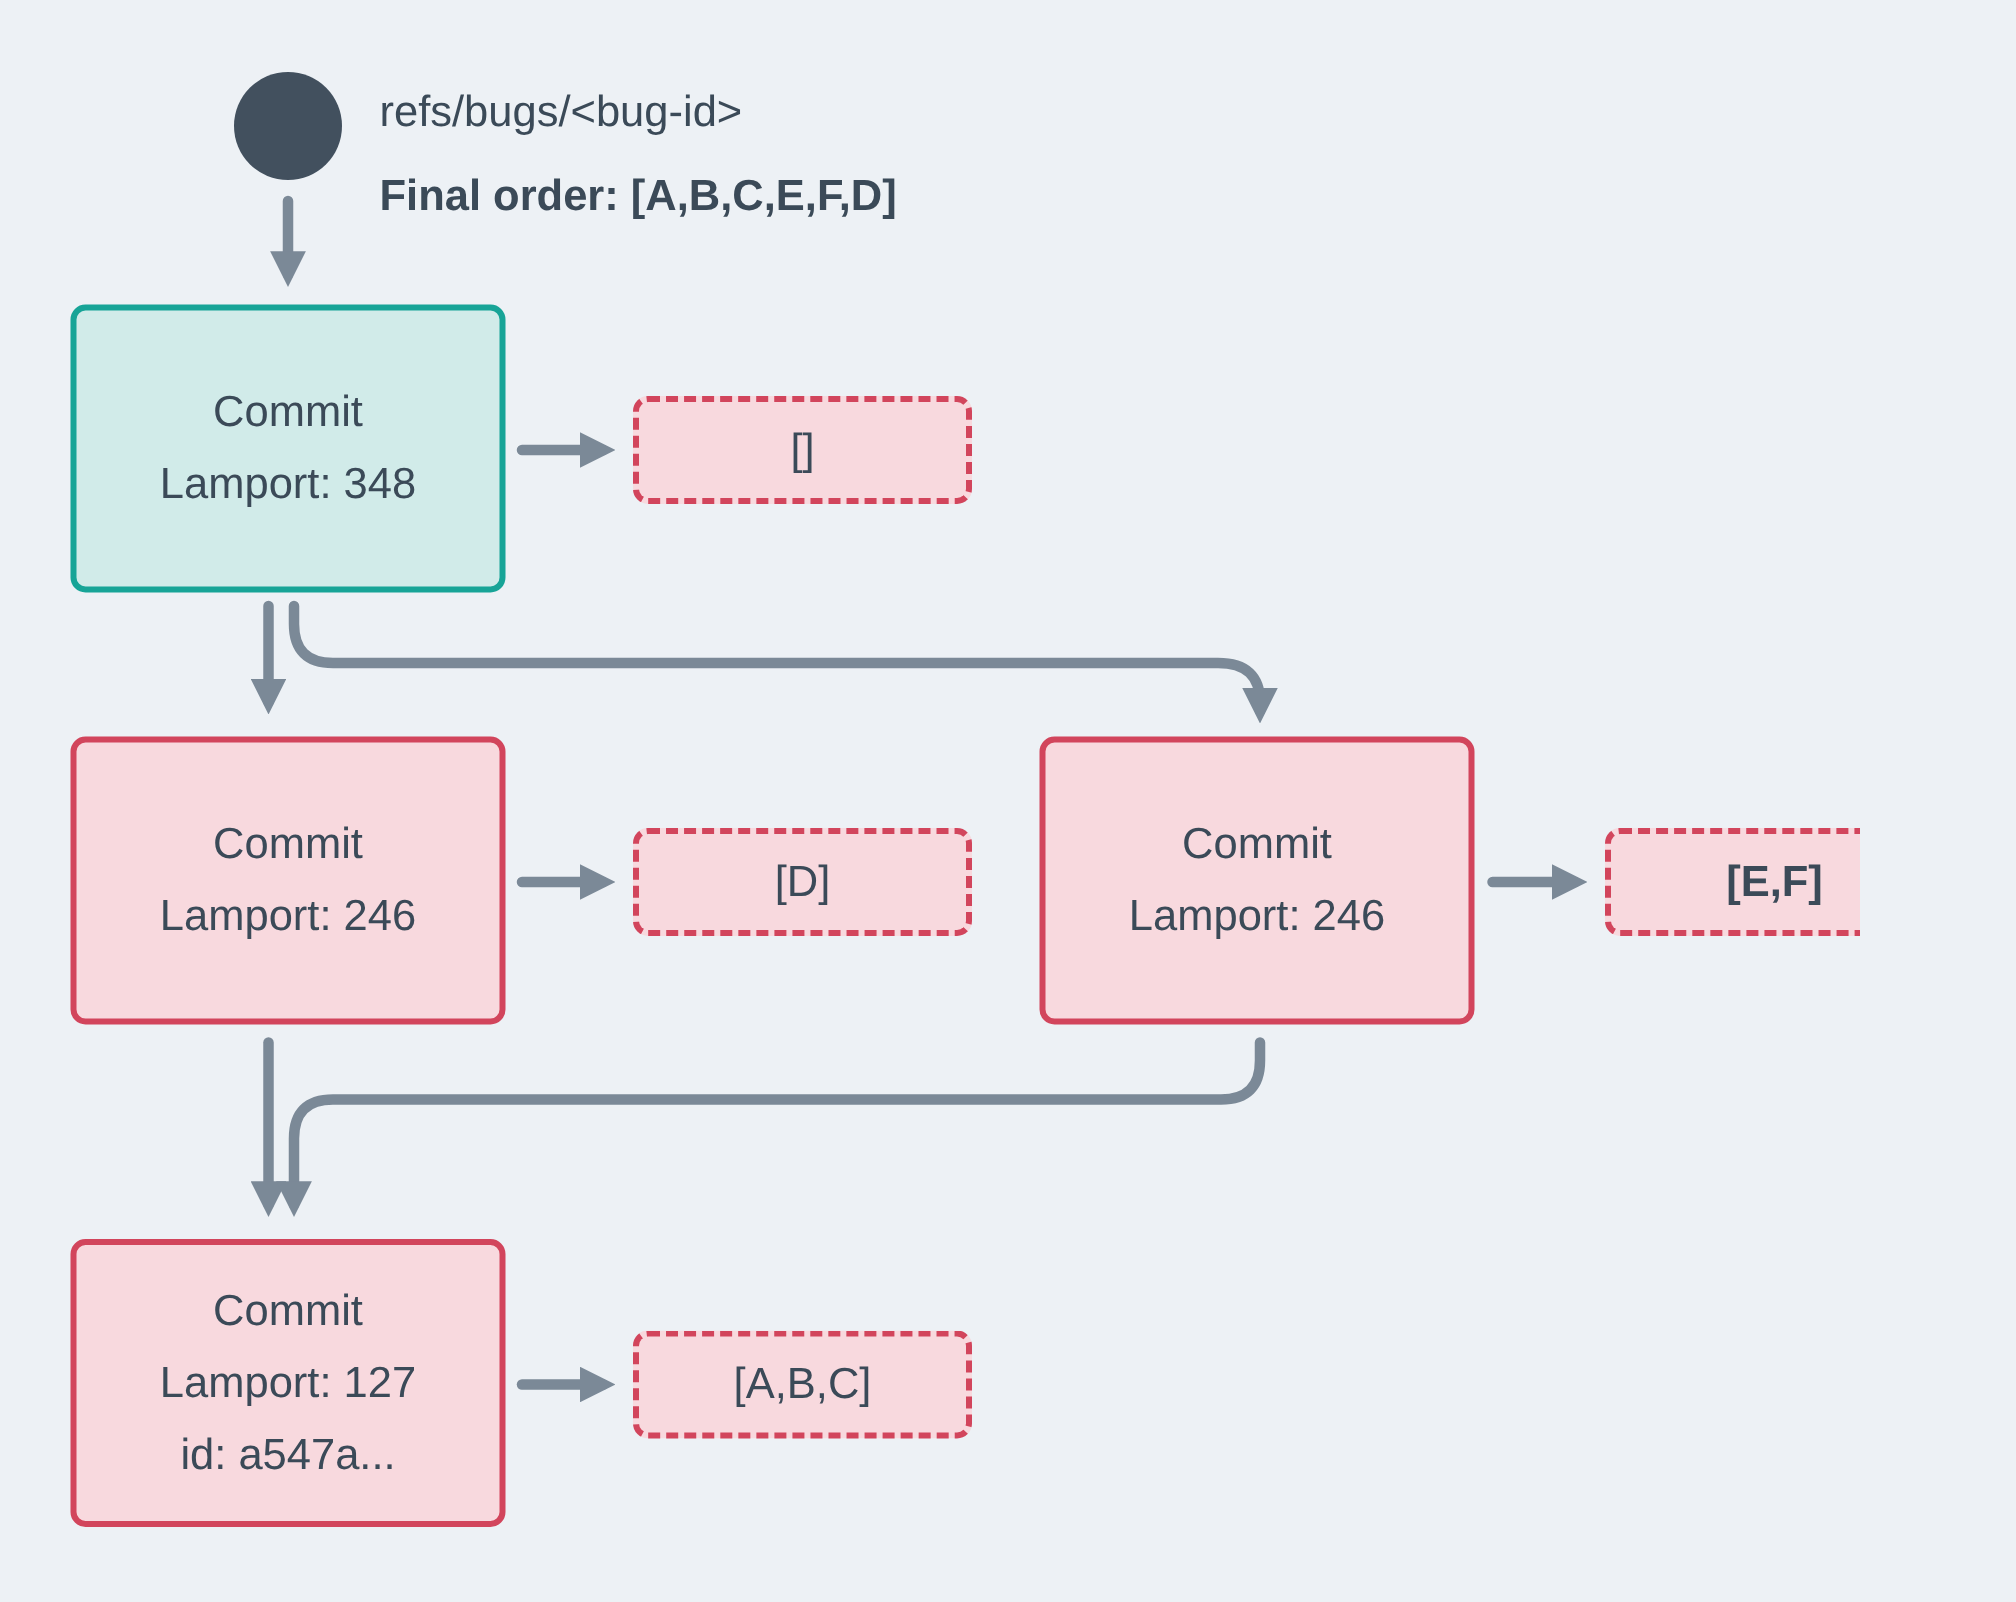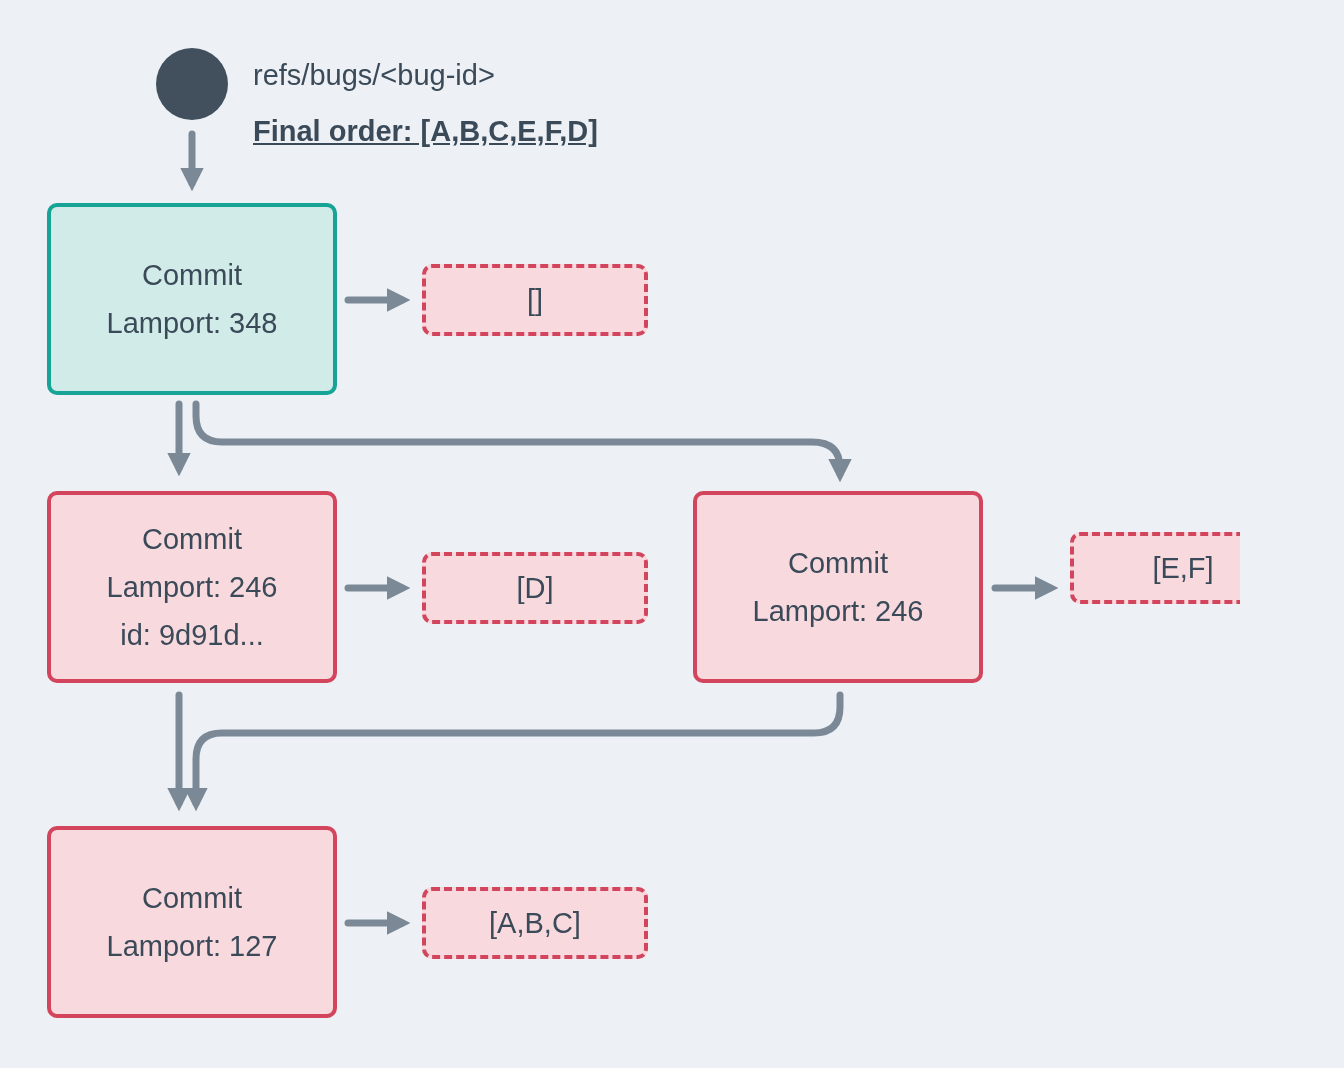--- a/index.html
+++ b/index.html
@@ -27,21 +27,21 @@
   .ref-dot{
     position:absolute;left:156px;top:48px;width:72px;height:72px;
     border-radius:50%;background:var(--dark);
   }
   .ref-label{
     position:absolute;left:253px;top:58px;
     font-size:29px;line-height:34px;color:var(--text);white-space:pre;
   }
   .final-order{
     position:absolute;left:253px;top:114px;
-    font-size:29px;line-height:34px;font-weight:700;color:var(--text);white-space:pre;text-decoration:underline;
+    font-size:29px;line-height:34px;font-weight:700;color:var(--text);white-space:pre;
   }
 
   .commit{
     position:absolute;width:290px;height:192px;box-sizing:border-box;
     border:4px solid;border-radius:10px;
     display:flex;flex-direction:column;justify-content:center;align-items:center;
     font-size:29px;line-height:48px;text-align:center;color:var(--text);
   }
   .commit.teal{border-color:var(--teal-border);background:var(--teal-fill);}
   .commit.red{border-color:var(--red-border);background:var(--red-fill);}
@@ -51,21 +51,21 @@
   .commit-bottom{left:47px;top:826px;}
 
   .ops{
     position:absolute;width:226px;height:72px;box-sizing:border-box;
     border:4px dashed var(--red-border);border-radius:10px;background:var(--red-fill);
     display:flex;justify-content:center;align-items:center;
     font-size:29px;color:var(--text);
   }
   .ops-root{left:422px;top:264px;}
   .ops-left{left:422px;top:552px;}
-  .ops-right{left:1070px;top:532px;}
+  .ops-right{left:1070px;top:552px;font-weight:bold;}
   .ops-bottom{left:422px;top:887px;}
 </style>
 </head>
 <body>
 
 <div class="canvas">
 
   <svg class="edges" width="1344" height="1068" viewBox="0 0 1344 1068" xmlns="http://www.w3.org/2000/svg">
     <defs>
       <marker id="ah" viewBox="0 0 10 10" refX="6.5" refY="5" markerWidth="3.4" markerHeight="3.4" orient="auto" markerUnits="strokeWidth">
@@ -88,31 +88,31 @@
   <div class="final-order">Final order: [A,B,C,E,F,D]</div>
 
   <div class="commit teal commit-root">
     <div>Commit</div>
     <div>Lamport: 348</div>
   </div>
 
   <div class="commit red commit-left">
     <div>Commit</div>
     <div>Lamport: 246</div>
-    <div>id: 9d91d...</div>
   </div>
 
   <div class="commit red commit-right">
     <div>Commit</div>
     <div>Lamport: 246</div>
   </div>
 
   <div class="commit red commit-bottom">
     <div>Commit</div>
     <div>Lamport: 127</div>
+    <div>id: a547a...</div>
   </div>
 
   <div class="ops ops-root">
     <span>[]</span>
   </div>
   <div class="ops ops-left">
     <span>[D]</span>
   </div>
   <div class="ops ops-right">
     <span>[E,F]</span>

